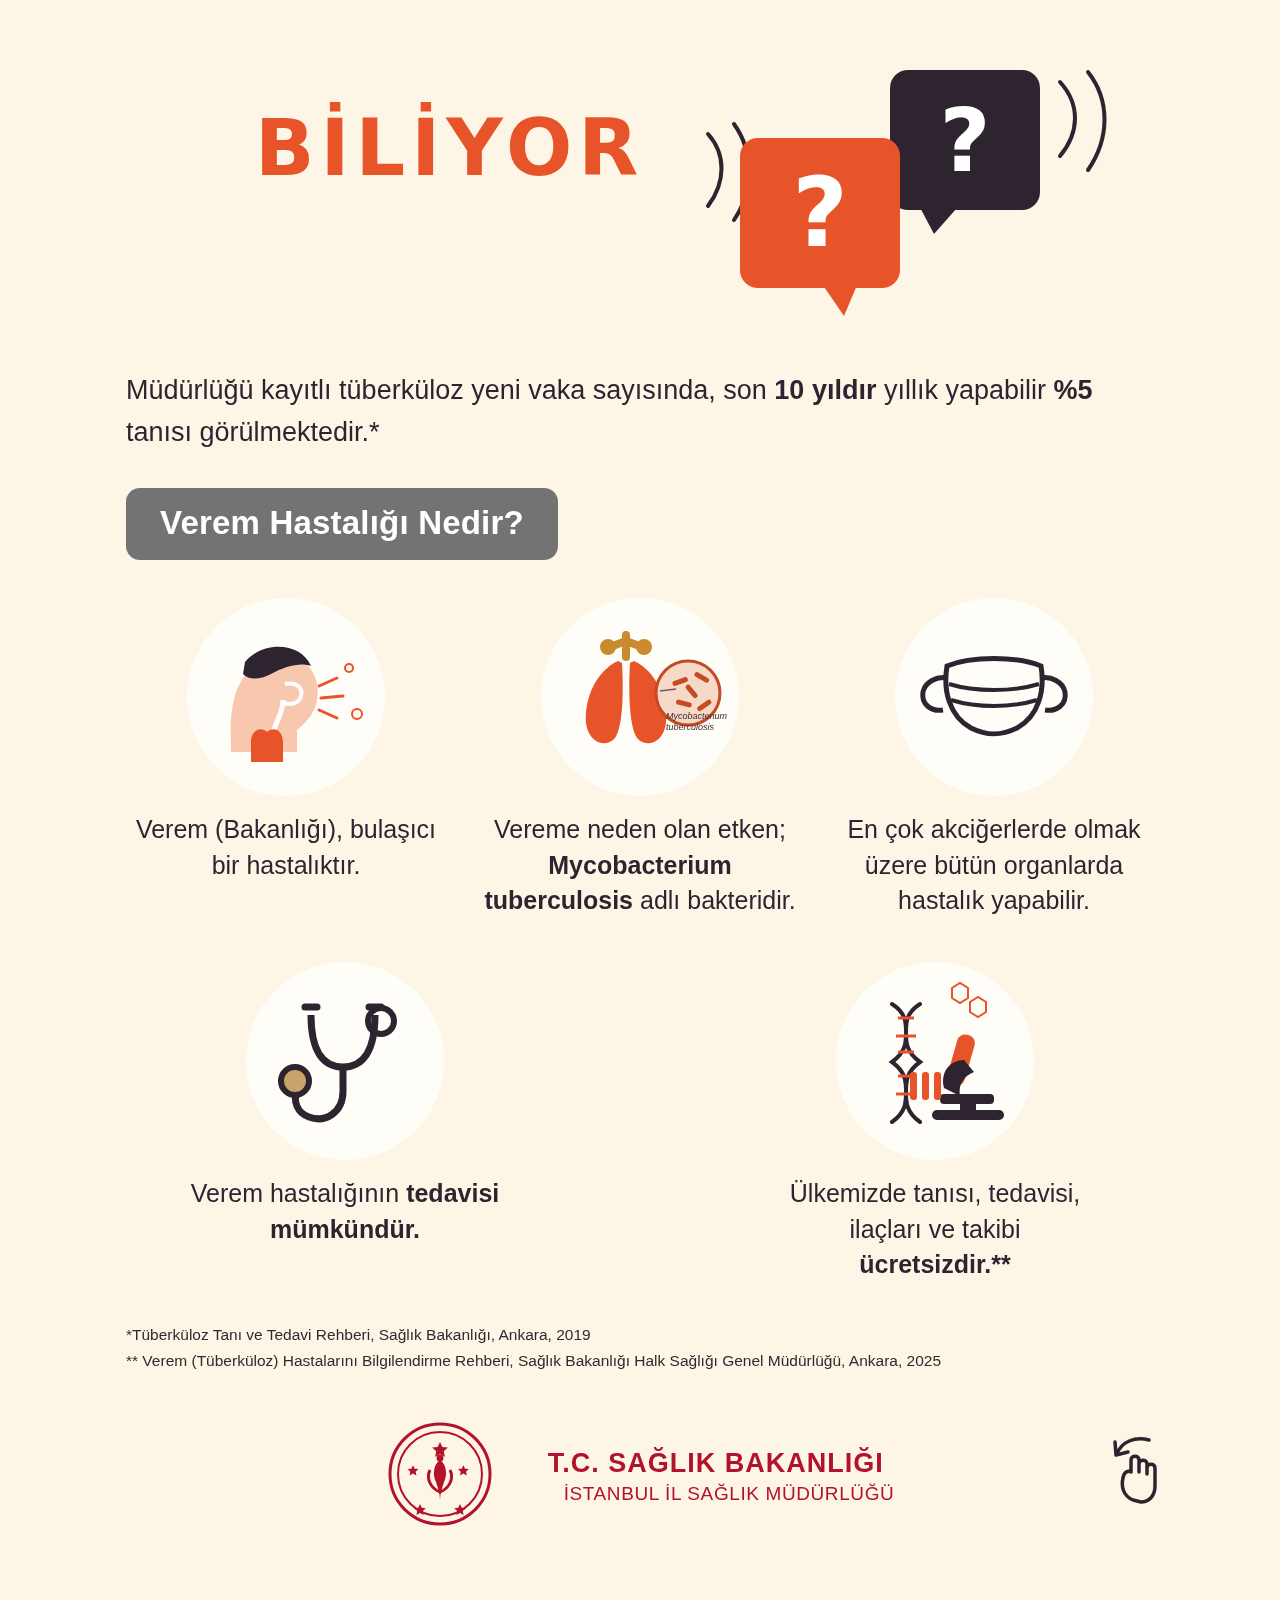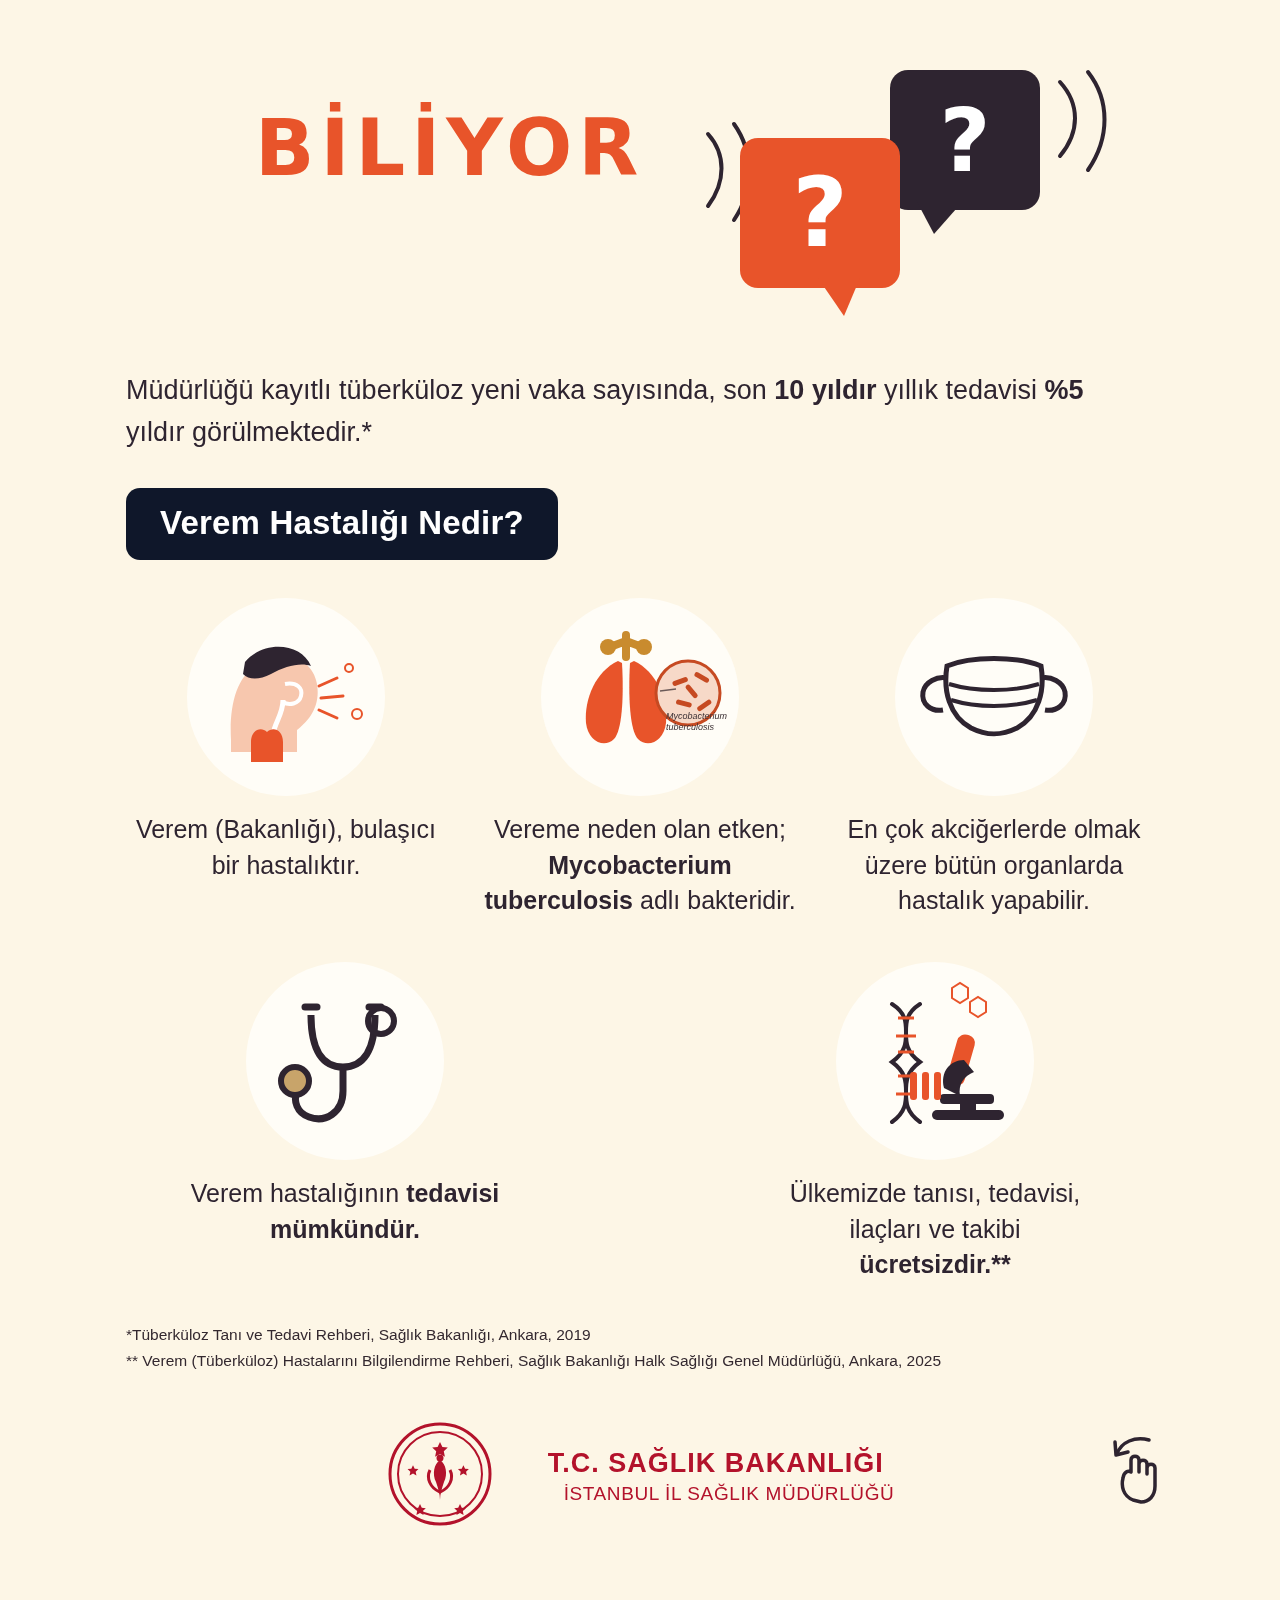--- a/index.html
+++ b/index.html
@@ -115,21 +115,21 @@
     line-height: 1.55;
     color: #2e2430;
   }
   .intro b { font-weight: 700; }
 
   
   .section-badge {
     position: absolute;
     left: 126px;
     top: 488px;
-    background: #0f172a;
+    background: #737373;
     color: #ffffff;
     border-radius: 14px;
     padding: 16px 34px 18px 34px;
     font-size: 33px;
     font-weight: 700;
     letter-spacing: 0.2px;
   }
 
   
   .row {
@@ -233,21 +233,21 @@
       <div class="bubble bubble-dark">
         <span class="qmark qmark-dark">?</span>
       </div>
       <div class="bubble bubble-orange">
         <span class="qmark qmark-orange">?</span>
       </div>
     </div>
   </div>
 
   <div class="intro">
-    <span>Müdürlüğü kayıtlı tüberküloz yeni vaka sayısında, son </span><b>10 yıldır</b><span> yıllık tedavisi </span><b>%5</b><span> yıldır görülmektedir.*</span>
+    <span>Müdürlüğü kayıtlı tüberküloz yeni vaka sayısında, son </span><b>10 yıldır</b><span> yıllık yapabilir </span><b>%5</b><span> tanısı görülmektedir.*</span>
   </div>
 
   <div class="section-badge">Verem Hastalığı Nedir?</div>
 
   <div class="row row-1">
 
     <div class="card">
       <div class="circle">
         <svg width="170" height="150" viewBox="0 0 170 150">
           <path d="M30 118 C 28 82, 36 52, 60 40 C 86 26, 112 38, 116 62 C 120 86, 106 100, 96 108 L 96 130 L 30 130 Z" fill="#f7c7ae"></path>

